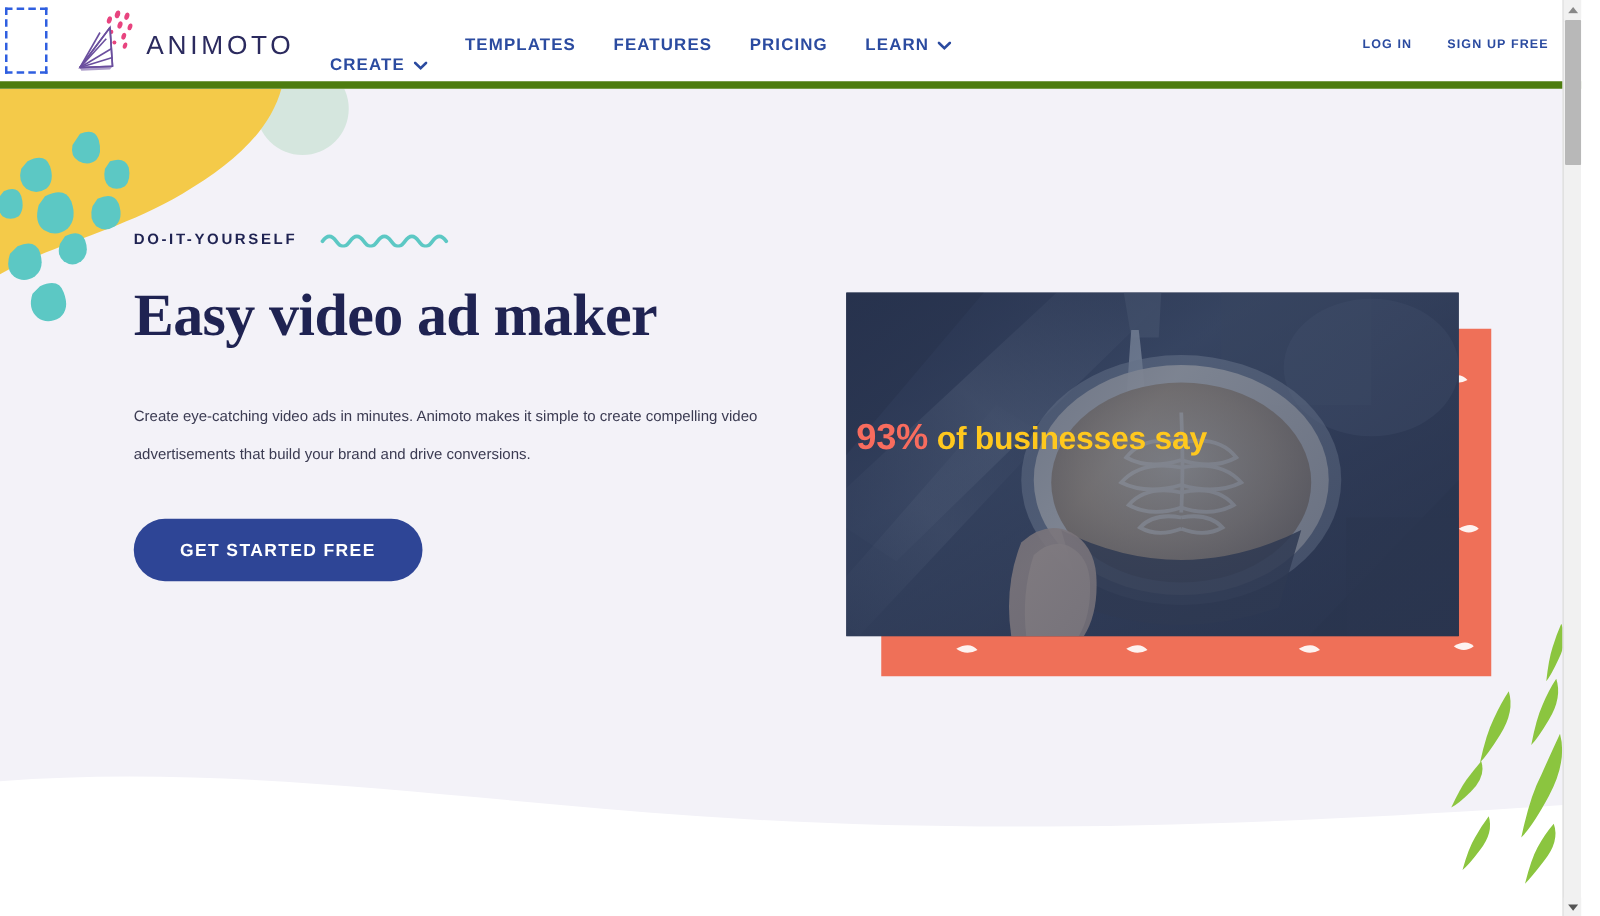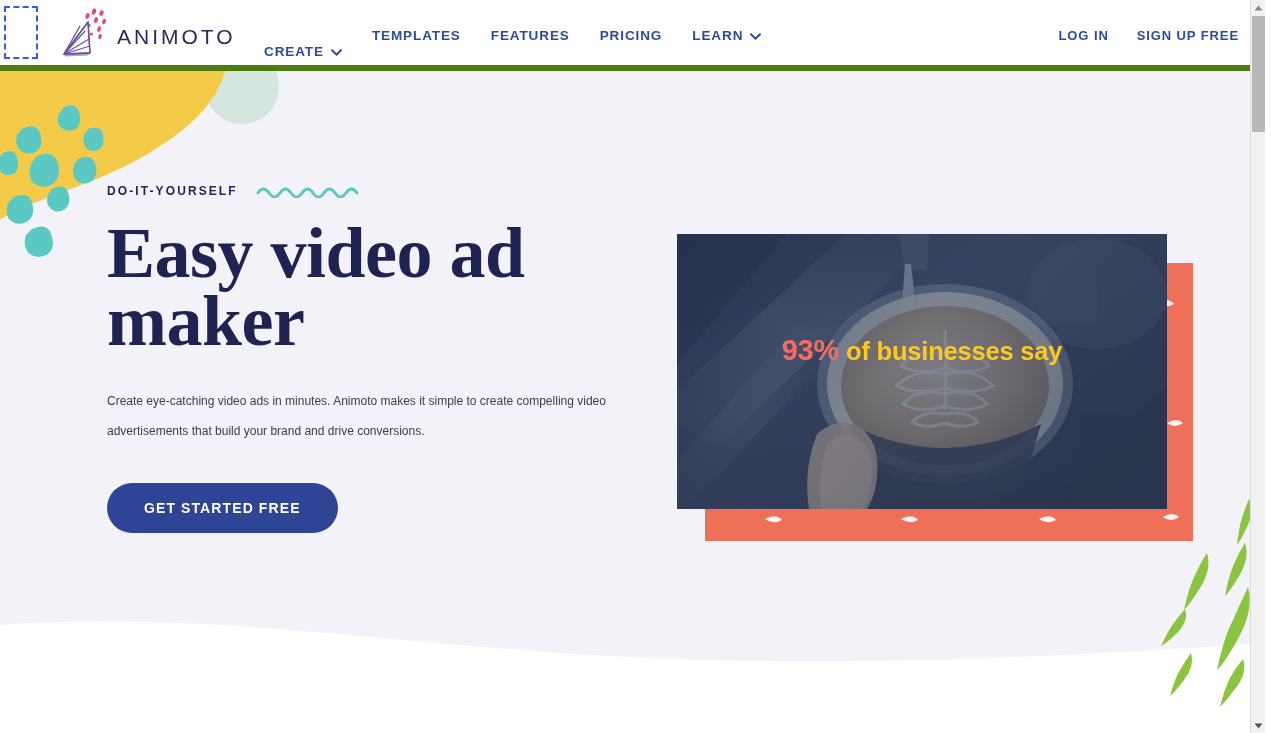--- a/index.html
+++ b/index.html
@@ -100,21 +100,21 @@
   .caret svg { display: block; }
 
   .auth-nav {
     position: absolute;
     right: 26px; top: 0;
     height: 71px;
     display: flex;
     align-items: center;
   }
   .auth-link {
-    font-size: 13px;
+    font-size: 10px;
     font-weight: bold;
     letter-spacing: 0.9px;
     color: #2b4ba0;
     text-decoration: none;
     padding: 0 14px;
     height: 71px;
     line-height: 71px;
     cursor: pointer;
     white-space: nowrap;
   }
@@ -190,21 +190,21 @@
     font-weight: bold;
     letter-spacing: 2.1px;
     color: #1f2352;
     white-space: nowrap;
   }
   .squiggle { display: block; }
 
   .hero-title {
     margin-top: 18px;
     font-family: "Liberation Serif", "DejaVu Serif", serif;
-    font-size: 72px;
+    font-size: 48px;
     line-height: 68px;
     font-weight: bold;
     color: #1f2352;
     letter-spacing: -0.5px;
     max-width: 430px;
   }
 
   .hero-sub {
     margin-top: 31px;
     font-size: 12px;
@@ -255,21 +255,20 @@
   }
   .video-photo { position: absolute; inset: 0; }
   .video-tint {
     position: absolute; inset: 0;
     background: linear-gradient(128deg, rgba(41,53,82,0.74) 0%, rgba(50,64,93,0.56) 45%, rgba(46,58,86,0.72) 100%);
   }
   .video-caption {
     position: absolute;
     left: 0; right: 0;
     top: 98px;
-    text-align: center;
     font-size: 25.5px;
     font-weight: bold;
     line-height: 37px;
     color: #ffc81e;
     letter-spacing: -0.2px;
     padding: 0 8px;
   }
   .stat-num { color: #f86c5e; font-size: 29px; }
 
   

